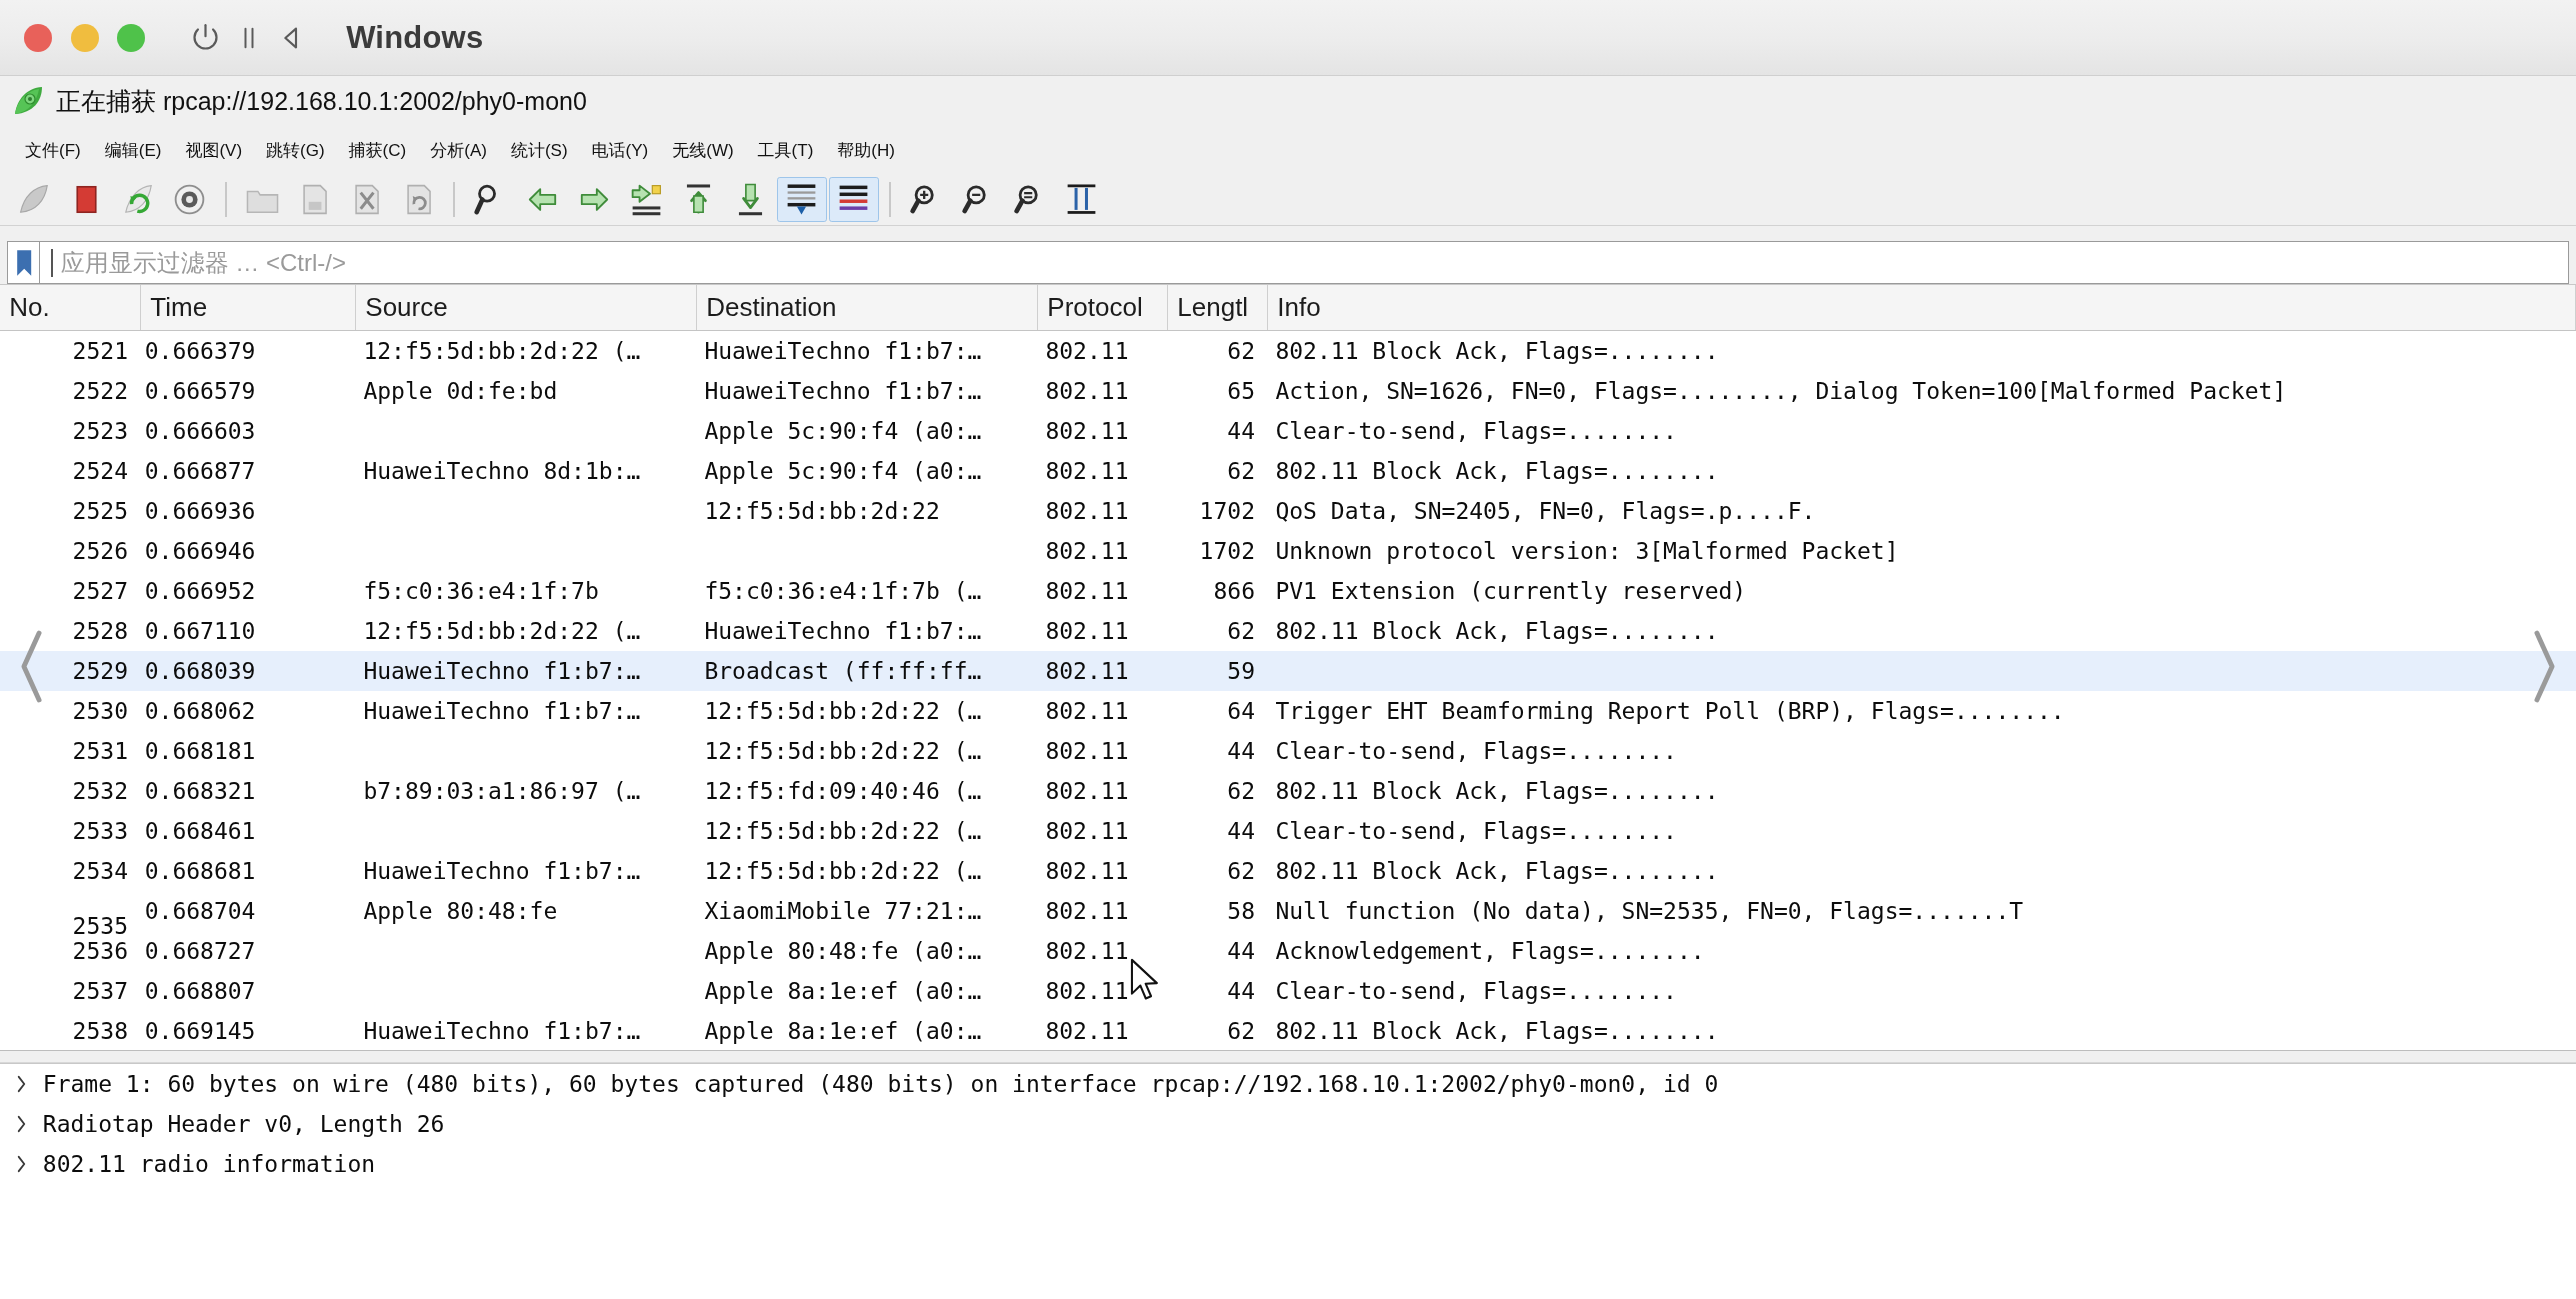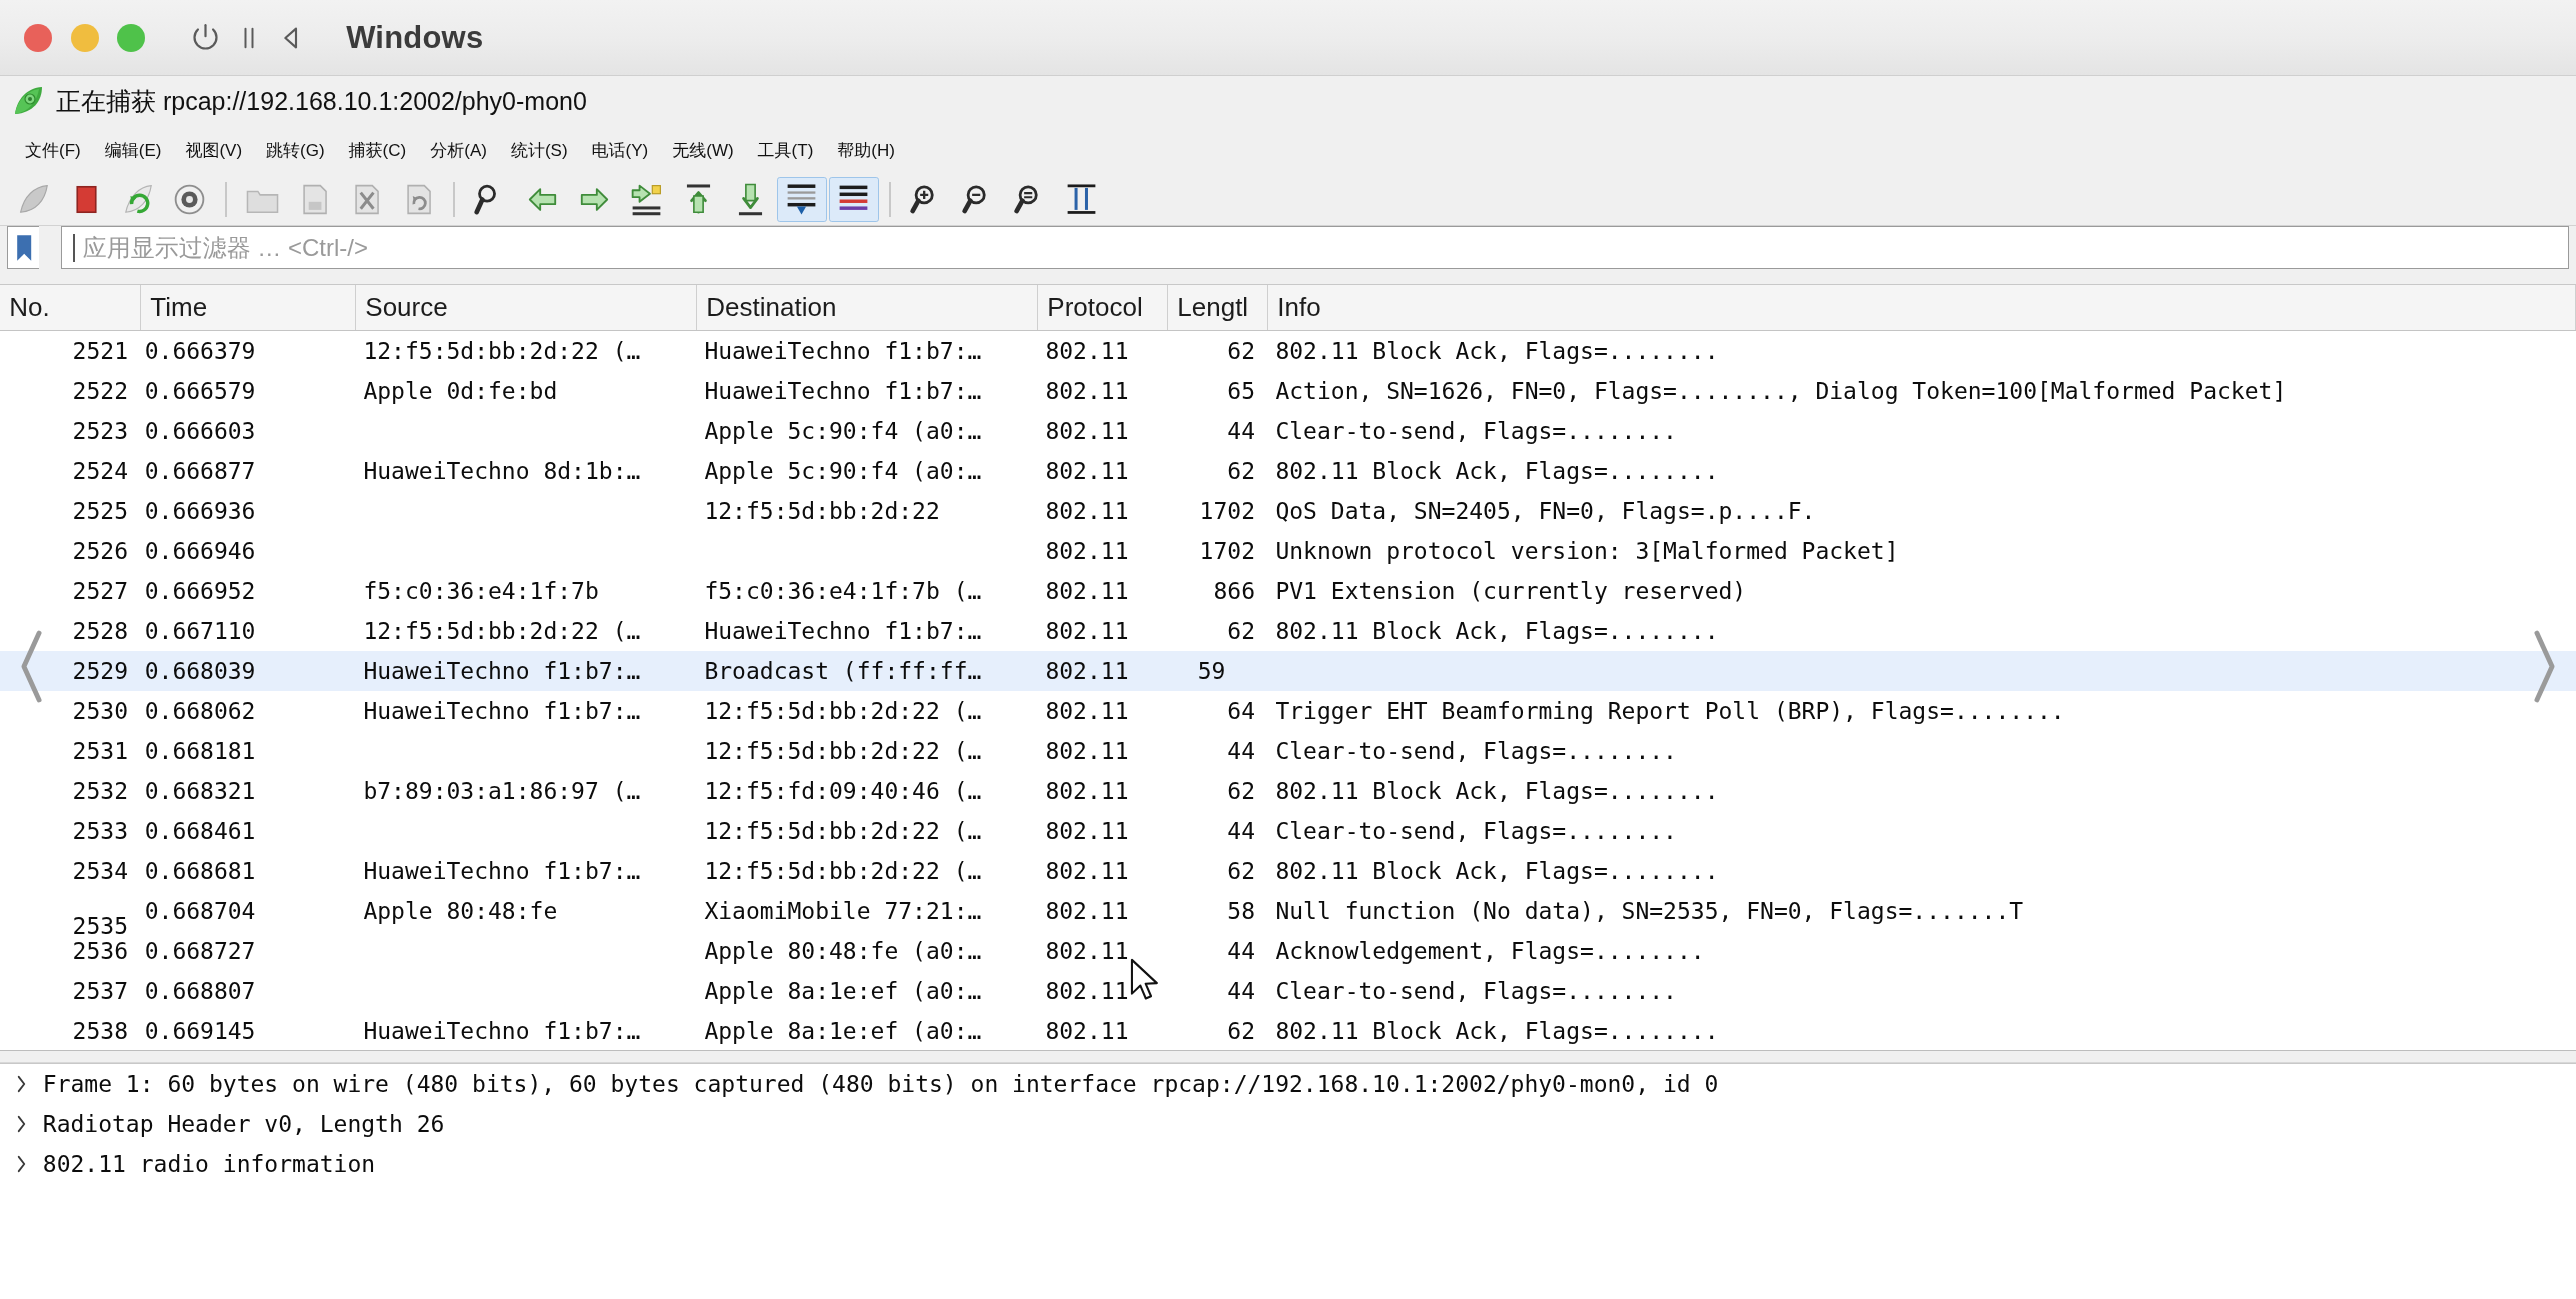--- a/index.html
+++ b/index.html
@@ -56,22 +56,22 @@
     border-bottom:0.9px solid #d2d2d2;
   }
   .tbtn{
     width:50px;height:45px;display:flex;align-items:center;justify-content:center;
     border-radius:2.8px;box-sizing:border-box;border:0.9px solid transparent;
   }
   .tbtn.on{background:#dceaf9;border:0.9px solid #9ec5ea;}
   .tdiv{width:1.9px;height:35px;background:#c8c8c8;margin:0 8.4px;}
 
   .filterbar{
-    height:58px;flex:0 0 58px;display:flex;align-items:flex-start;
-    background:#f0f0f0;padding:0 7.4px;box-sizing:border-box;gap:22px;
+    height:58px;flex:0 0 58px;display:flex;align-items:flex-end;
+    background:#f0f0f0;padding:0 7.4px;box-sizing:border-box;
   }
   .filter-flag{
     width:32px;height:43px;display:flex;align-items:center;justify-content:center;
     border:0.9px solid #9a9a9a;border-right:none;background:#fff;box-sizing:border-box;
   }
   .filter-input{
     flex:1;height:43px;border:0.9px solid #9a9a9a;background:#fff;box-sizing:border-box;
     display:flex;align-items:center;padding-left:11px;
   }
   .filter-ph{font-size:24px;color:#9a9a9a;white-space:nowrap;}
@@ -445,21 +445,21 @@
             <div class="cell c-proto" style="width: 130px;">802.11</div>
             <div class="cell c-len" style="width: 100px;">62</div>
             <div class="cell c-info" style="flex: 1 1 0%;">802.11 Block Ack, Flags=........</div>
           </div>
           <div class="prow sel">
             <div class="cell c-no" style="width: 141px;">2529</div>
             <div class="cell c-time" style="width: 215px;">0.668039</div>
             <div class="cell c-src" style="width: 341px;">HuaweiTechno_f1:b7:…</div>
             <div class="cell c-dst" style="width: 341px;">Broadcast (ff:ff:ff…</div>
             <div class="cell c-proto" style="width: 130px;">802.11</div>
-            <div class="cell c-len" style="width: 100px; text-align: center;">59</div>
+            <div class="cell c-len" style="width: 100px;">59</div>
           </div>
           <div class="prow">
             <div class="cell c-no" style="width: 141px;">2530</div>
             <div class="cell c-time" style="width: 215px;">0.668062</div>
             <div class="cell c-src" style="width: 341px;">HuaweiTechno_f1:b7:…</div>
             <div class="cell c-dst" style="width: 341px;">12:f5:5d:bb:2d:22 (…</div>
             <div class="cell c-proto" style="width: 130px;">802.11</div>
             <div class="cell c-len" style="width: 100px;">64</div>
             <div class="cell c-info" style="flex: 1 1 0%;">Trigger EHT Beamforming Report Poll (BRP), Flags=........</div>
           </div>

